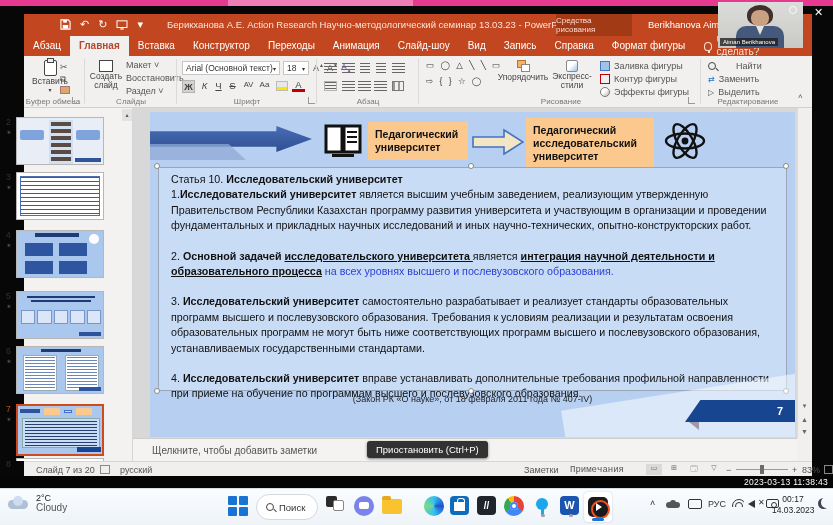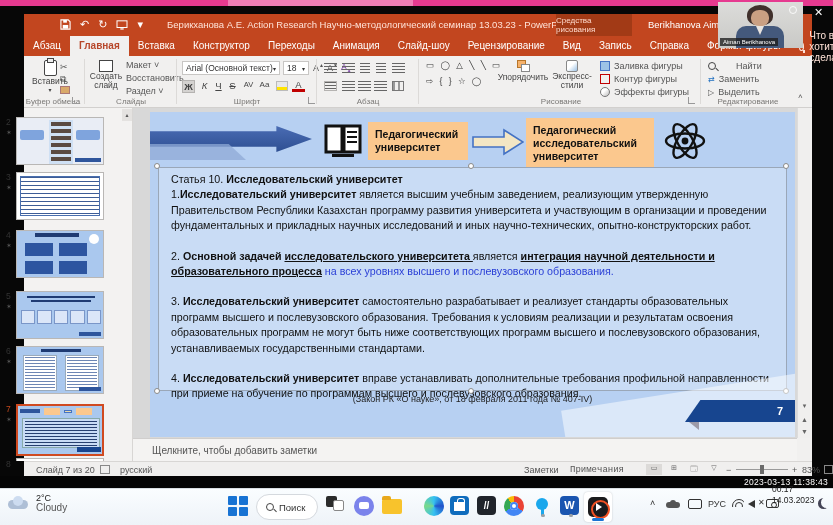--- a/index.html
+++ b/index.html
@@ -134,21 +134,21 @@
   .recorder:after{content:"";position:absolute;left:8px;top:6px;width:0;height:0;border-left:6px solid #fff;border-top:4px solid transparent;border-bottom:4px solid transparent;}
   .runline{position:absolute;left:8px;bottom:1px;width:12px;height:2.6px;background:#1873d3;border-radius:2px;}
   .rundot{position:absolute;left:9px;bottom:1px;width:4px;height:3px;background:#9aa0a6;border-radius:2px;}
   .tray{position:absolute;top:495px;font-size:9px;color:#333;cursor:pointer;}
   .wifi{width:12px;height:8px;position:relative;overflow:hidden;margin-top:4px;}
   .wifi:before{content:"";position:absolute;left:0;top:0;width:12px;height:12px;border:1.5px solid #333;border-radius:50%;}
   .wifi:after{content:"";position:absolute;left:3px;top:3px;width:6px;height:6px;border:1.5px solid #333;border-radius:50%;}
   .spk{width:0;height:0;border-top:4px solid transparent;border-bottom:4px solid transparent;border-right:7px solid #333;margin-top:5px;}
   .camtray{width:13px;height:9px;border:1.4px solid #333;border-radius:2px;margin-top:4px;position:relative;}
   .camtray:after{content:"";position:absolute;left:3.5px;top:1.5px;width:4px;height:4px;border:1px solid #333;border-radius:50%;}
-  .clock{position:absolute;left:772px;top:484px;width:42px;text-align:left;font-size:8.5px;line-height:10.5px;color:#222;cursor:pointer;}
+  .clock{position:absolute;left:772px;top:494px;width:42px;text-align:center;font-size:8.5px;line-height:10.5px;color:#222;cursor:pointer;}
   .moon{position:absolute;left:818px;top:498px;width:11px;height:11px;border-radius:50%;box-shadow:inset 3px -1px 0 0 #445;cursor:pointer;}
   .disp{width:14px;height:10px;border:1.4px solid #333;border-radius:2px;margin-top:4px;}
   .cloudt{width:15px;height:8px;position:relative;margin-top:5px;}
   .cloudt:before{content:"";position:absolute;left:0;top:2px;width:14px;height:6px;background:#555;border-radius:4px;}
   .cloudt:after{content:"";position:absolute;left:4px;top:0;width:6px;height:6px;background:#555;border-radius:50%;}
 
   
   .camwrap{left:718px;top:2px;width:85px;height:46px;background:linear-gradient(#dcdcda,#c9c9c6);overflow:hidden;cursor:pointer;}
   .hair{position:absolute;left:29px;top:3px;width:26px;height:20px;background:#40302c;border-radius:50% 50% 40% 40%;}
   .face{position:absolute;left:33px;top:8px;width:18px;height:16px;background:#caa083;border-radius:45%;}
@@ -191,21 +191,20 @@
   </div>
 
   <div class="abs tabsrow">
     <span class="tab">Абзац</span>
     <span class="tab active">Главная</span>
     <span class="tab">Вставка</span>
     <span class="tab">Конструктор</span>
     <span class="tab">Переходы</span>
     <span class="tab">Анимация</span>
     <span class="tab">Слайд-шоу</span>
-    <span class="tab">Рецензирование</span>
     <span class="tab">Вид</span>
     <span class="tab">Запись</span>
     <span class="tab">Справка</span>
     <span class="tab">Формат фигуры</span>
     <span class="tellme">
       <span class="bulb"></span>
       <span>Что вы хотите сделать?</span>
     </span>
   </div>
 
@@ -441,20 +440,21 @@
   <div class="abs vscroll">
     <span class="sbtn" style="top:292px;">▾</span>
     <span class="sbtn" style="top:306px;">▲</span>
     <span class="sbtn" style="top:318px;">▼</span>
   </div>
 
   <div class="abs notesbar">
     <span style="position:absolute;left:19px;top:6px;">Щелкните, чтобы добавить заметки</span>
   </div>
 
+  <div class="abs tooltip">Приостановить (Ctrl+P)</div>
 
   <div class="abs statusbar">
     <span class="st" style="left:12px;">Слайд 7 из 20</span>
     <span class="st" style="left:76px;width:10px;height:9px;border:1px solid #888;"></span>
     <span class="st" style="left:96px;">русский</span>
     <span class="st" style="left:500px;">Заметки</span>
     <span class="st" style="left:546px;font-family:Liberation Mono, monospace;">Примечания</span>
     <span class="viewbtn" style="left:622px;background:#dcdad8;">▭</span>
     <span class="viewbtn" style="left:642px;">⊞</span>
     <span class="viewbtn" style="left:662px;">🗔</span>

